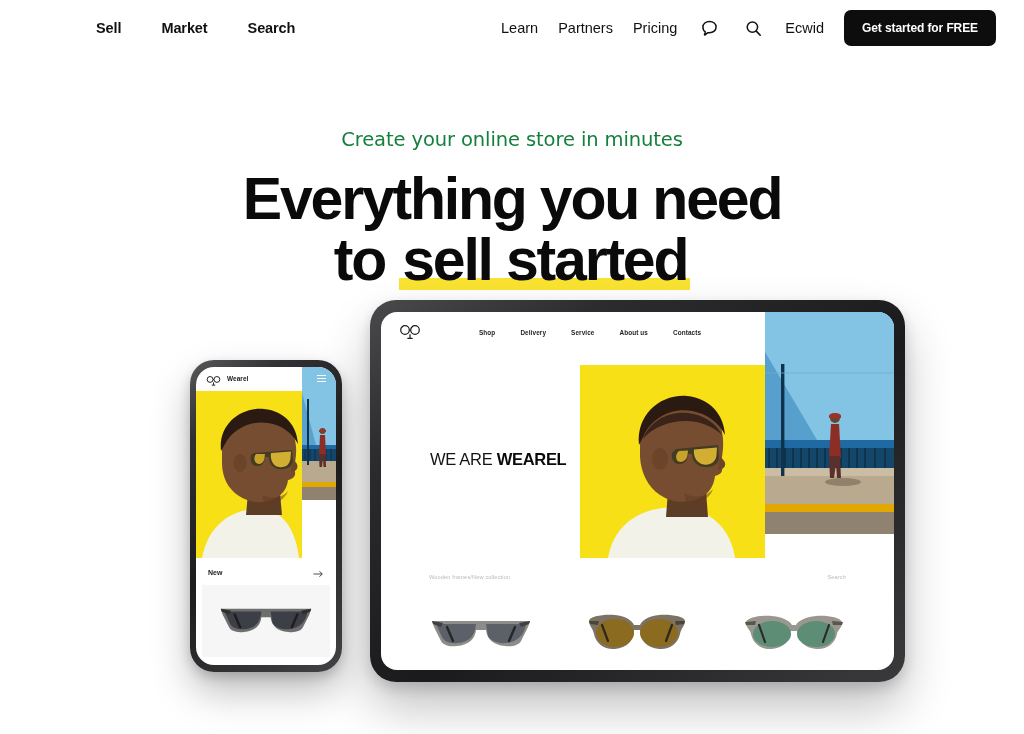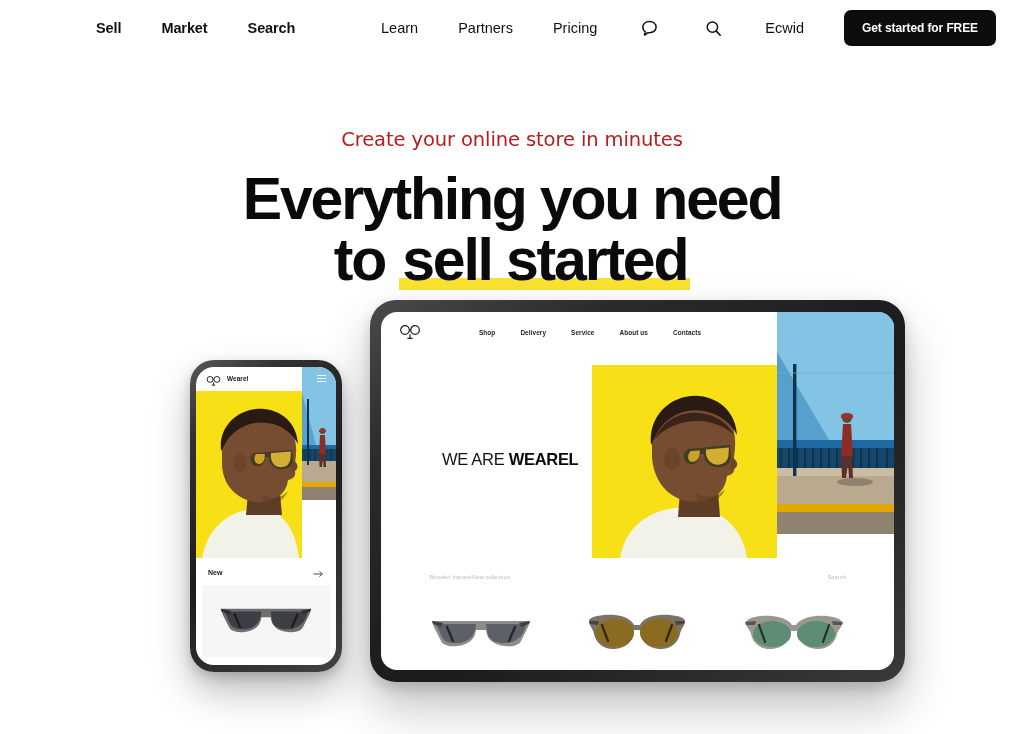--- a/index.html
+++ b/index.html
@@ -26,38 +26,38 @@
     display:flex; align-items:center; justify-content:center;
   }
   .brand-name {
     font-size:25px; font-weight:400; letter-spacing:-0.3px; color:#111;
     font-family:"DejaVu Sans", sans-serif;
   }
   .nav-left { display:flex; align-items:center; gap:40px; margin-left:68px; }
   .nav-left a {
     font-size:14.5px; font-weight:700; color:#111; text-decoration:none; letter-spacing:-0.1px;
   }
-  .nav-right { display:flex; align-items:center; gap:40px; margin-left:auto; }
+  .nav-right { display:flex; align-items:center; gap:20px; margin-left:auto; }
   .nav-right a.nav-link {
     font-size:14.5px; font-weight:400; color:#111; text-decoration:none;
   }
   .icon-btn {
     width:24px; height:24px; display:flex; align-items:center; justify-content:center;
     cursor:pointer;
   }
   .cta-btn {
     background:#0d0d0d; color:#fff; border:none; border-radius:7px;
     font-size:12px; font-weight:700; padding:11px 18px;
     font-family:"Liberation Sans", sans-serif; cursor:pointer; letter-spacing:-0.1px;
   }
 
   
   .hero { text-align:center; padding-top:72px; }
   .eyebrow {
-    font-size:19.5px; color:#b91c1c; font-weight:400; letter-spacing:-0.1px;
+    font-size:19.5px; color:#15803d; font-weight:400; letter-spacing:-0.1px;
     font-family:"DejaVu Sans", sans-serif;
   }
   .headline {
     margin-top:18px;
     font-size:59px; line-height:1.04; font-weight:700; letter-spacing:-2.2px;
     color:#0a0a0a;
     font-family:"Liberation Sans", sans-serif;
   }
   .headline .ln2 { display:block; }
   .hl {
@@ -87,21 +87,21 @@
   }
   .t-nav {
     height:42px; display:flex; align-items:center; padding:0 18px;
     position:relative; z-index:5;
   }
   .t-logo { width:22px; height:16px; }
   .t-menu { display:flex; gap:25px; margin-left:58px; }
   .t-menu span {
     font-size:6.4px; font-weight:700; color:#1d1d1d; letter-spacing:.1px;
   }
-  .t-hero { position:absolute; left:16px; top:0; width:100%; height:250px; }
+  .t-hero { position:absolute; left:4px; top:0; width:100%; height:250px; }
   .t-yellow {
     position:absolute; left:195px; top:53px; width:185px; height:193px;
     background:#f7e016; overflow:hidden;
   }
   .t-blue {
     position:absolute; left:380px; top:0; width:145px; height:222px;
     overflow:hidden;
   }
   .t-claim {
     position:absolute; left:45px; top:138px;

